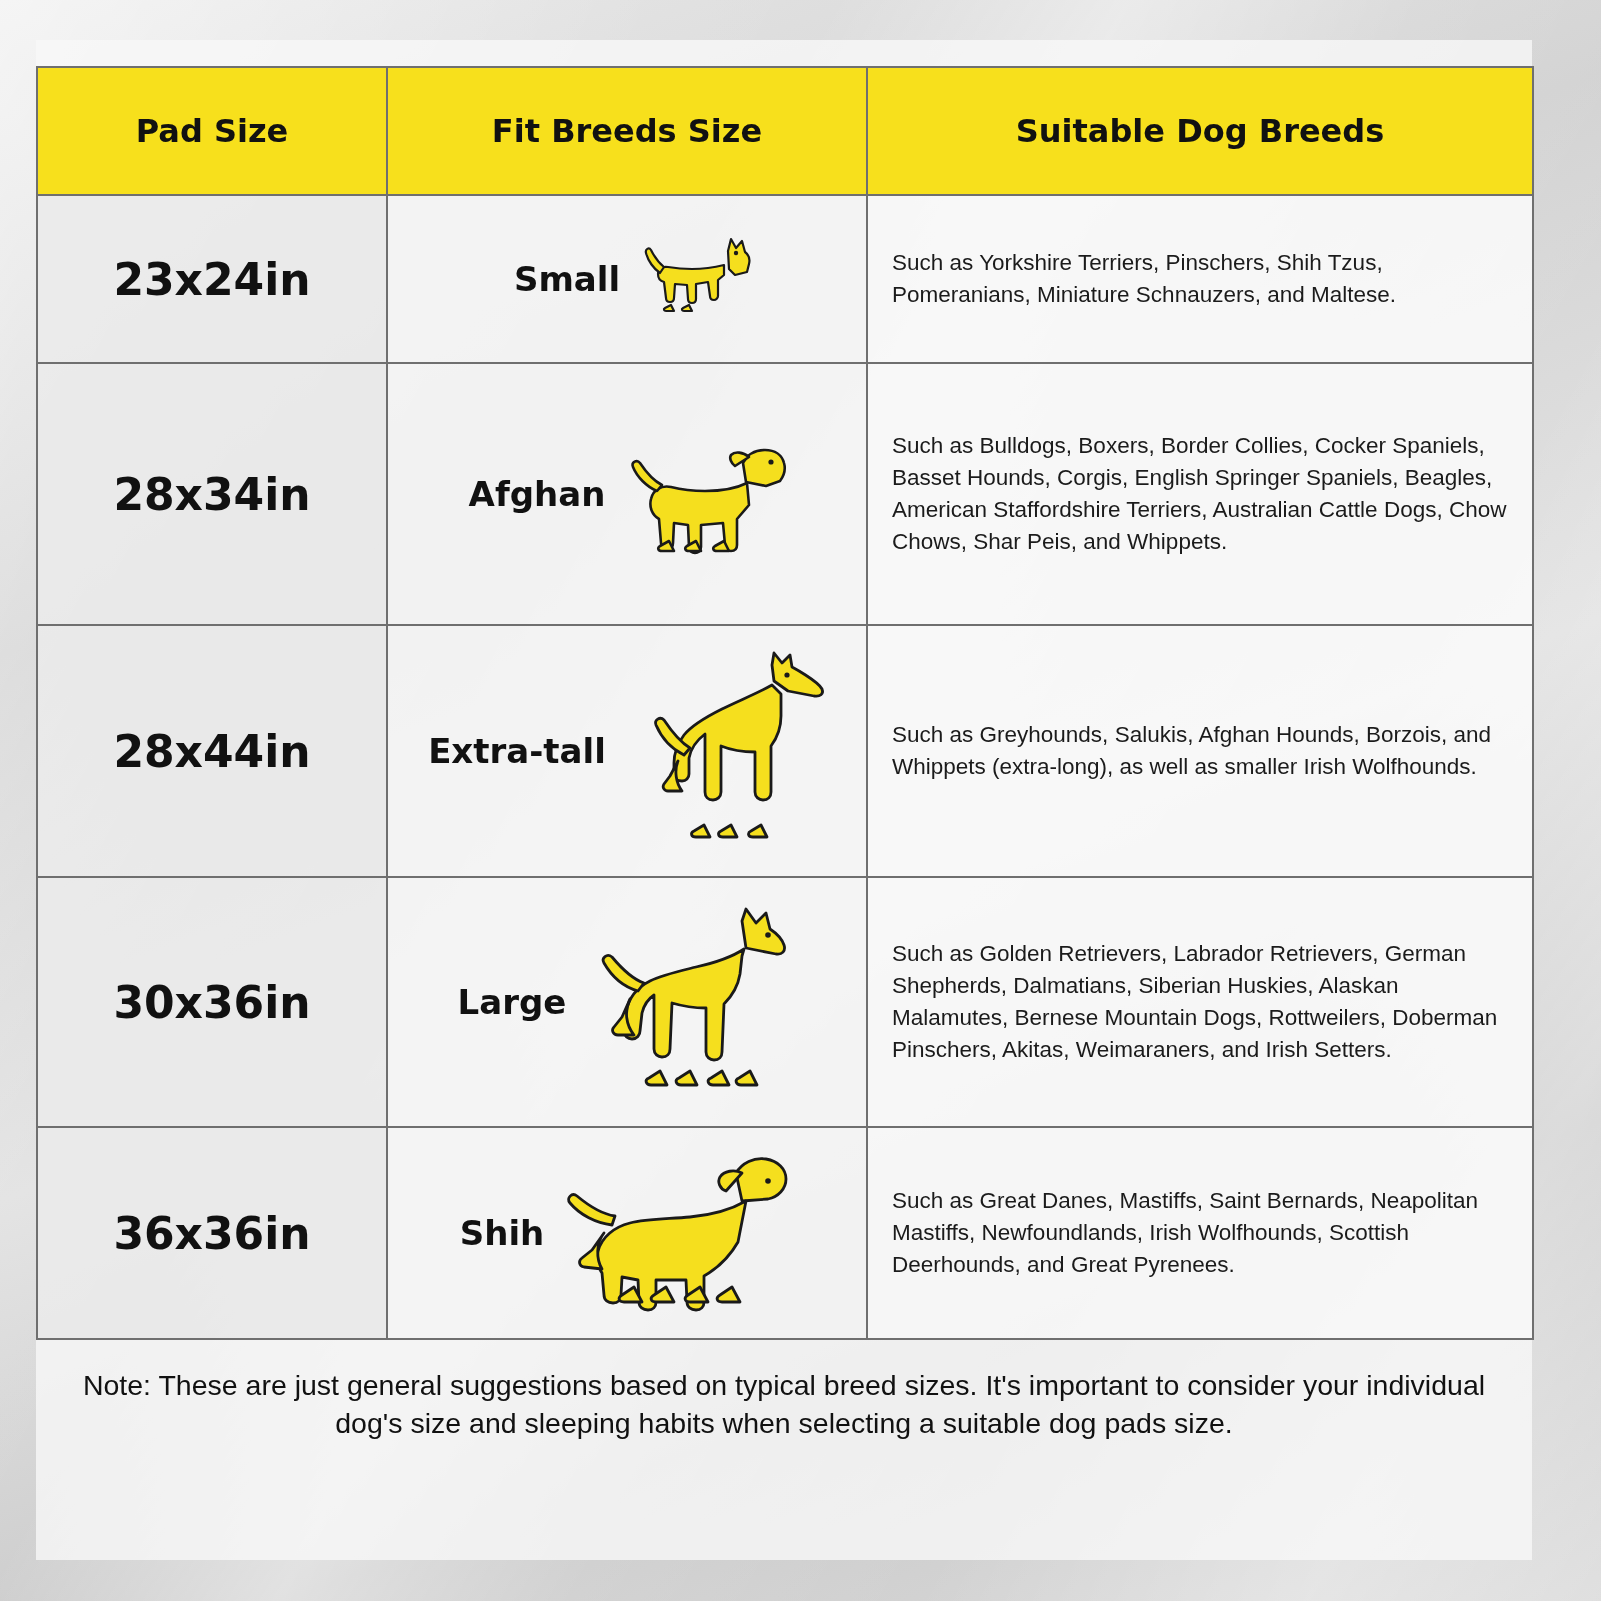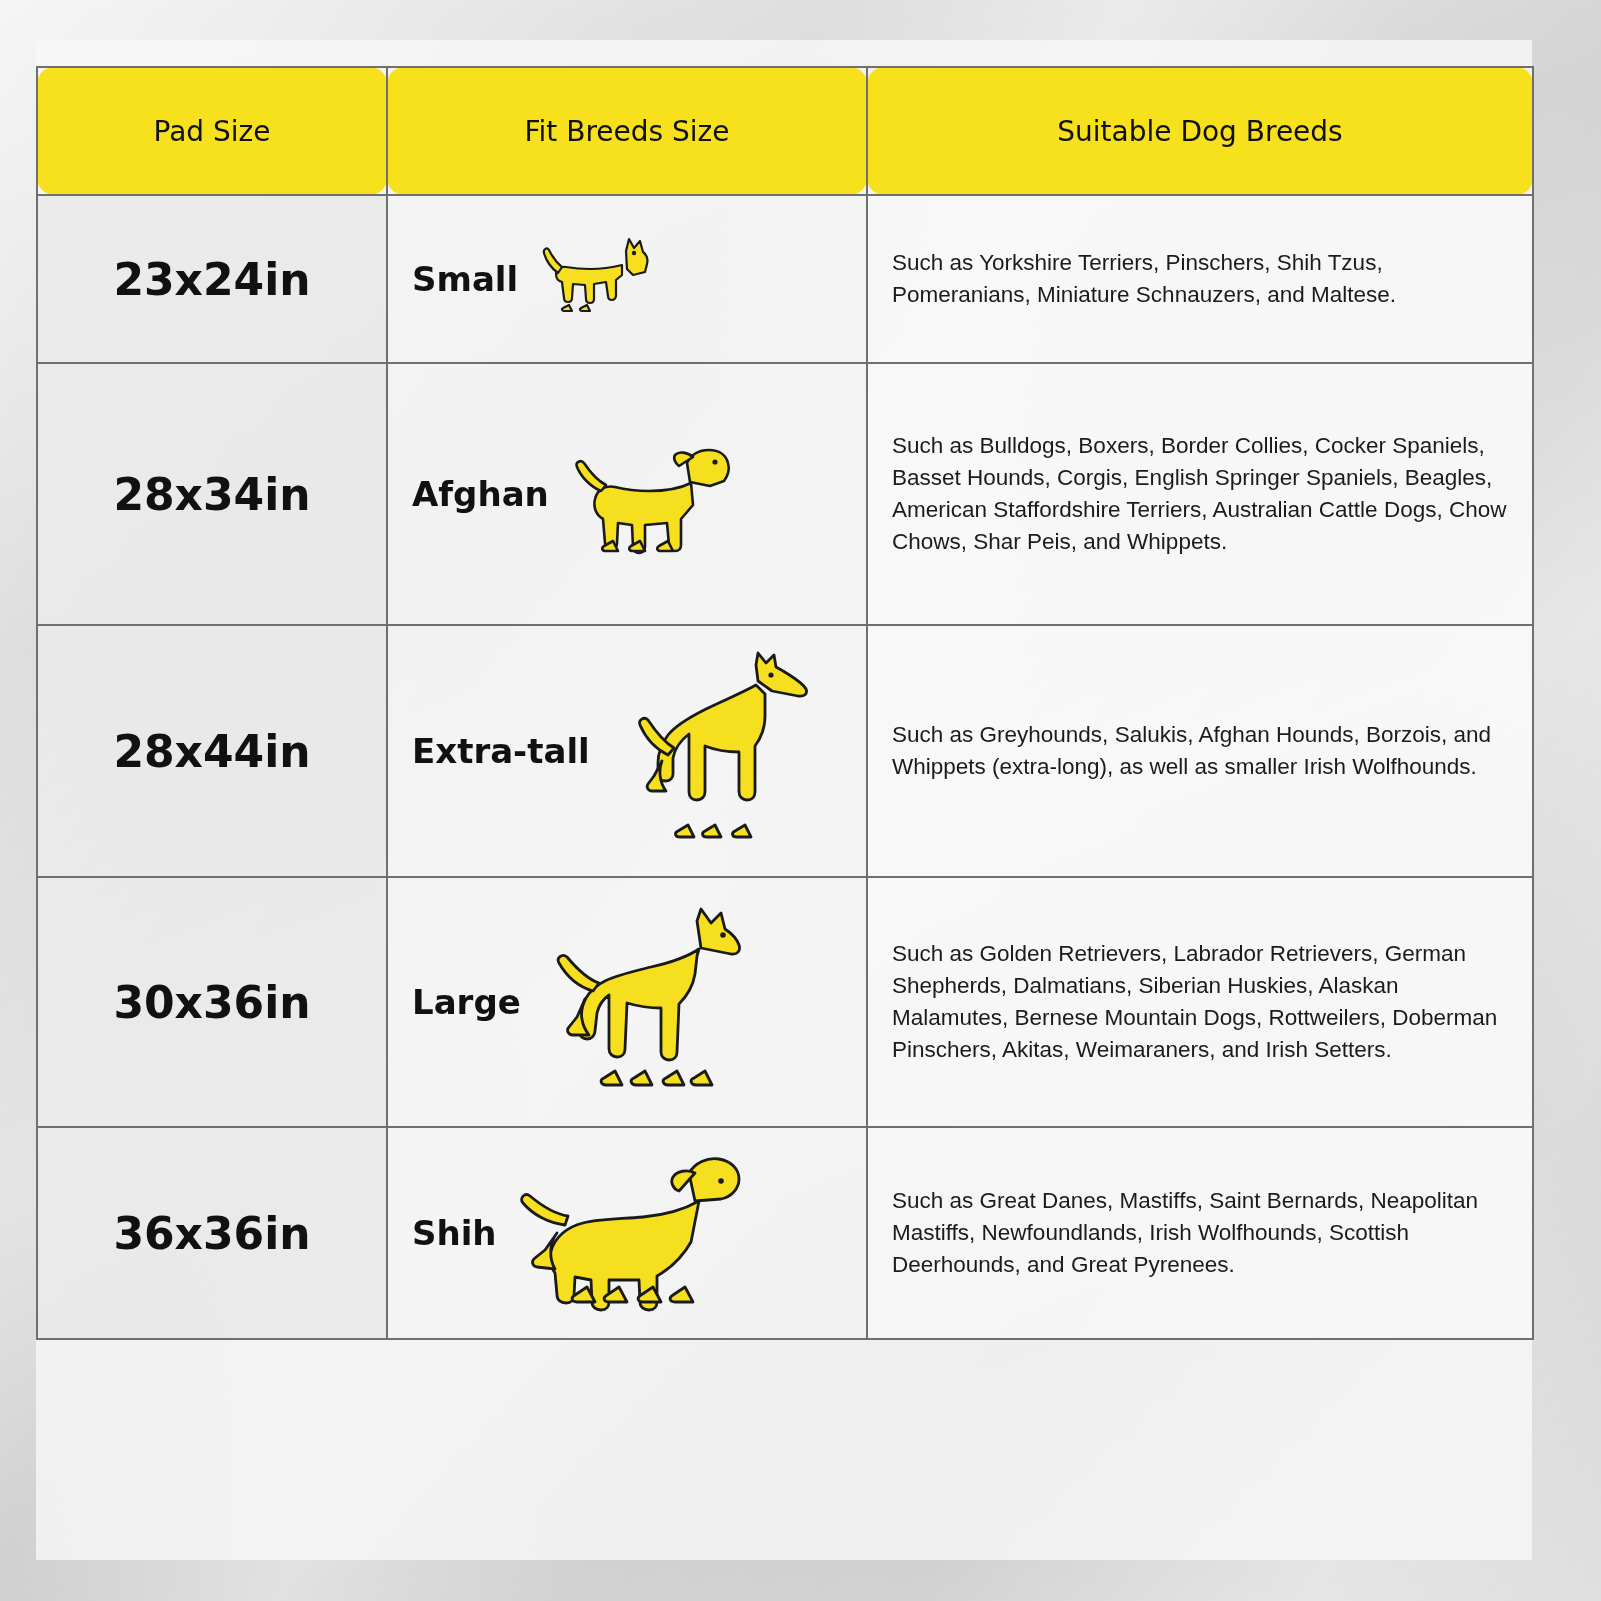--- a/index.html
+++ b/index.html
@@ -46,46 +46,45 @@
     table-layout: fixed;
     margin-top: 26px;
   }
   table.sizes th, table.sizes td {
     border: 2px solid #6f6f6f;
     vertical-align: middle;
   }
   thead th {
     background: #F7E01C;
     color: #111;
-    font-size: 28px;
-    font-weight: normal;
+    font-size: 32px;
+    font-weight: bold;
     height: 124px;
     font-family: "DejaVu Sans", sans-serif;
-    border-radius: 17px;
   }
   col.c1 { width: 350px; }
   col.c2 { width: 480px; }
   col.c3 { width: 666px; }
 
   td.padsize {
     text-align: center;
     font-size: 44px;
     font-weight: bold;
     color: #111;
     background: rgba(226,226,226,0.55);
     font-family: "DejaVu Sans", sans-serif;
   }
   td.fit {
     background: rgba(244,244,244,0.5);
     padding: 0;
   }
   .fit-wrap {
     display: flex;
     align-items: center;
-    justify-content: flex-start;
+    justify-content: center;
     gap: 16px;
     padding: 6px 8px 6px 24px;
   }
   .fit-label {
     font-size: 34px;
     font-weight: bold;
     color: #111;
     white-space: nowrap;
     font-family: "DejaVu Sans", sans-serif;
   }
@@ -243,14 +242,15 @@
                 <circle cx="208" cy="30" r="2.8" fill="#1a1a1a"></circle>
               </svg>
             </div>
           </td>
           <td class="breeds">Such as Great Danes, Mastiffs, Saint Bernards, Neapolitan Mastiffs, Newfoundlands, Irish Wolfhounds, Scottish Deerhounds, and Great Pyrenees.</td>
         </tr>
 
       </tbody>
     </table>
 
+    <div class="note">Note: These are just general suggestions based on typical breed sizes. It's important to consider your individual dog's size and sleeping habits when selecting a suitable dog pads size.</div>
   </div>
 </div>
 
 </body></html>

